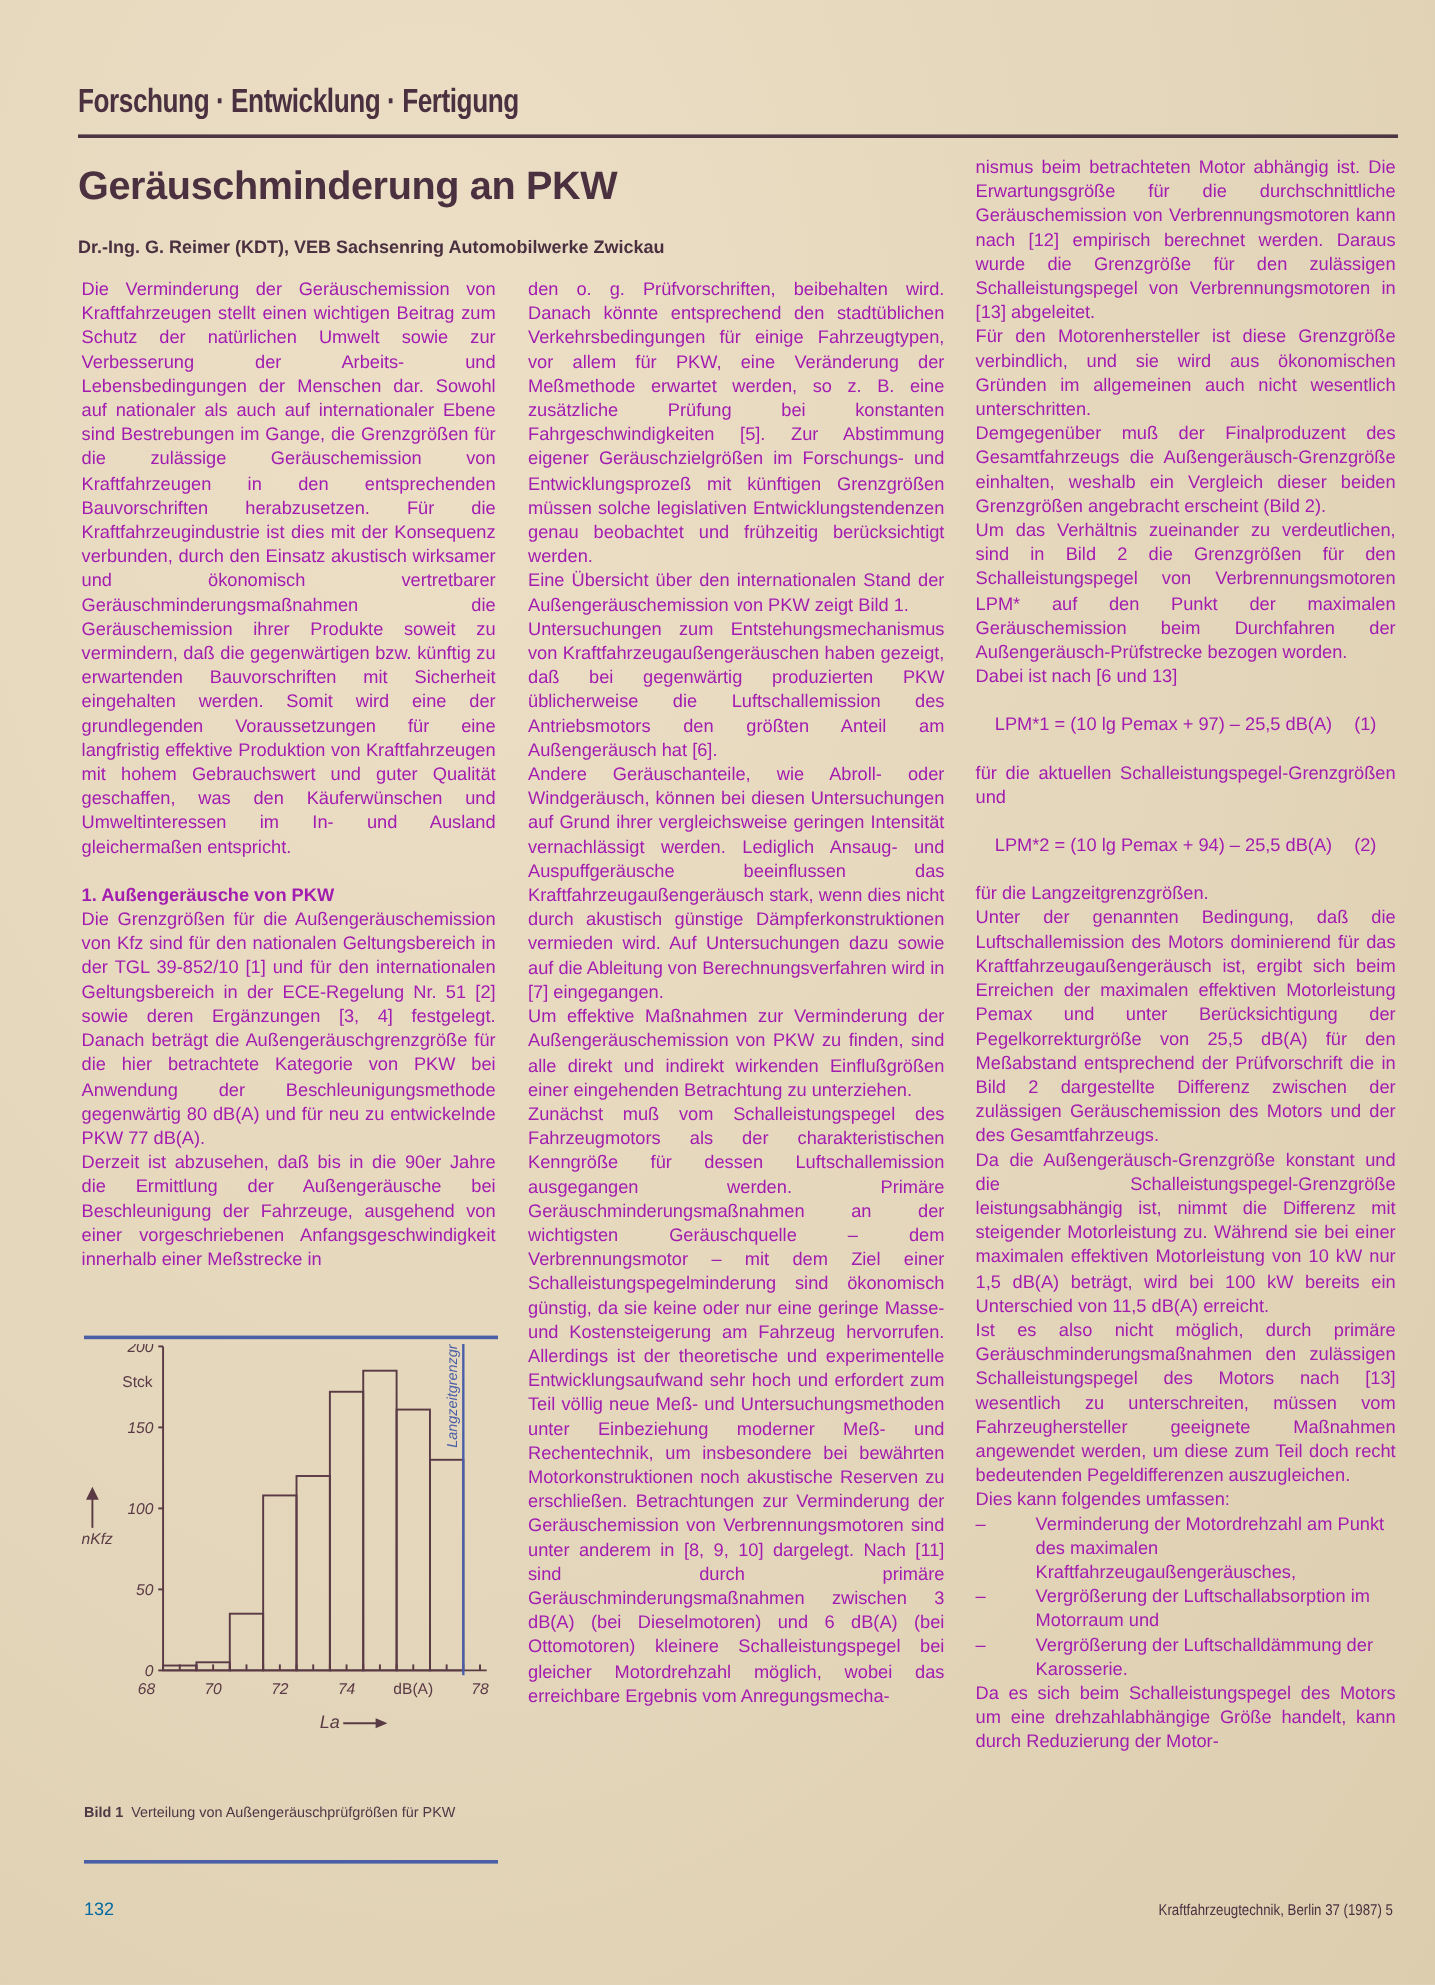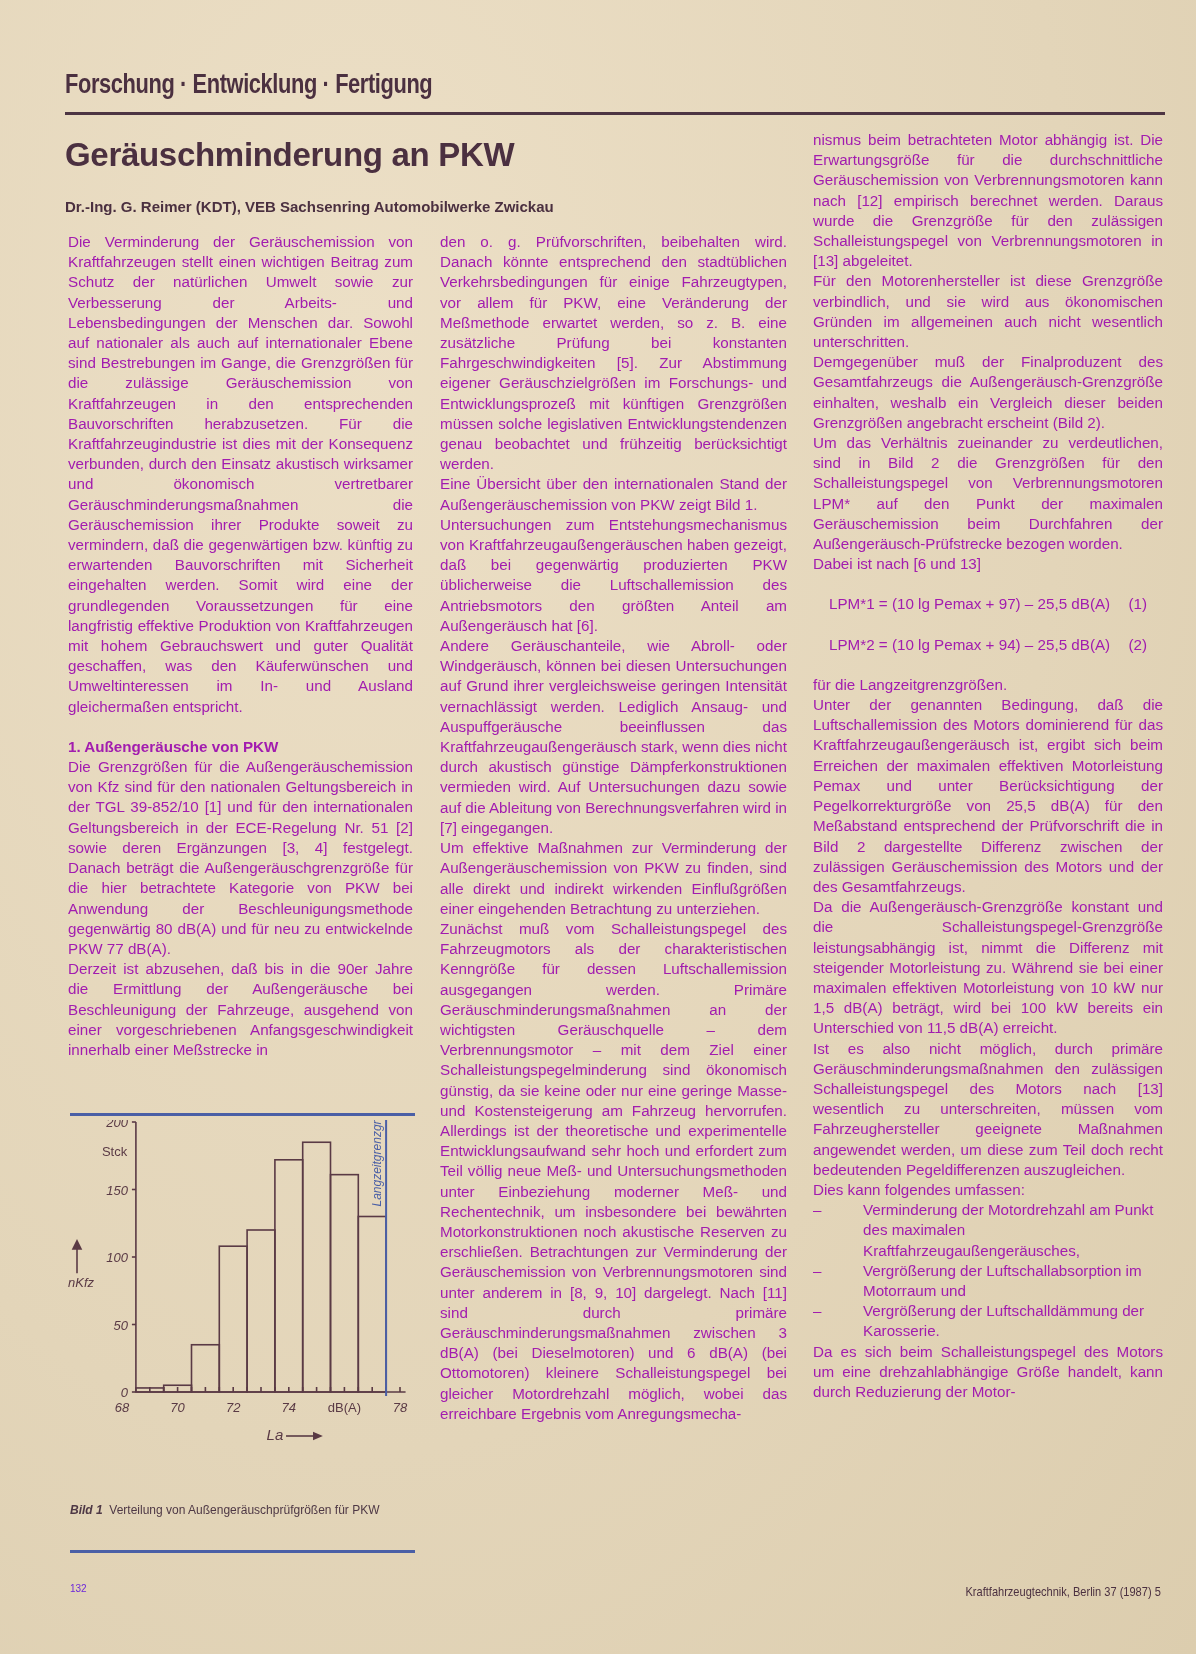--- a/index.html
+++ b/index.html
@@ -40,22 +40,22 @@
   .dash-item { display: flex; }
   .dash-item .dash { width: 22px; flex: none; }
   .dash-item .txt { flex: 1; text-align: left; margin-left: 28px; }
   .figure-rule-top { position: absolute; left: 70px; top: 1113px; width: 345px; height: 3px; background: #4a5fa6; }
   .figure-rule-bottom { position: absolute; left: 70px; top: 1550px; width: 345px; height: 3px; background: #4a5fa6; }
   .chart { position: absolute; left: 60px; top: 1120px; width: 360px; height: 360px; }
   .caption {
     position: absolute; left: 70px; top: 1502px; width: 345px; font-size: 12px; line-height: 17px;
     color: #4e3845;
   }
-  .caption b { font-weight: bold; font-style: italic; }
-  .footer-left { position: absolute; left: 70px; top: 1583px; font-size: 10px; color: #6d28d9; }
+  .caption b { font-weight: bold; }
+  .footer-left { position: absolute; left: 70px; top: 1583px; font-size: 15px; color: #0369a1; }
   .footer-right { position: absolute; right: 35px; top: 1584px; font-size: 13px; color: #4b3040;
     transform: scaleX(0.85); transform-origin: right center; white-space: nowrap; }
 </style>
 </head>
 <body>
 
 <div class="section-header">Forschung · Entwicklung · Fertigung</div>
 <div class="header-rule"></div>
 <div class="article-title">Geräuschminderung an PKW</div>
 <div class="byline">Dr.-Ing. G. Reimer (KDT), VEB Sachsenring Automobilwerke Zwickau</div>
@@ -151,20 +151,21 @@
   <p>Für den Motorenhersteller ist diese Grenzgröße verbindlich, und sie wird aus ökonomischen Gründen im allgemeinen auch nicht wesentlich unterschritten.</p>
   <p>Demgegenüber muß der Finalproduzent des Gesamtfahrzeugs die Außengeräusch-Grenzgröße einhalten, weshalb ein Vergleich dieser beiden Grenzgrößen angebracht erscheint (Bild 2).</p>
   <p>
     <span>Um das Verhältnis zueinander zu verdeutlichen, sind in Bild 2 die Grenzgrößen für den Schalleistungspegel von Verbrennungsmotoren </span><span>LPM*</span><span> auf den Punkt der maximalen Geräuschemission beim Durchfahren der Außengeräusch-Prüfstrecke bezogen worden.</span>
   </p>
   <p>Dabei ist nach [6 und 13]</p>
   <p class="formula">
     <span><span>LPM*1</span><span> = (10 lg Pemax + 97) – 25,5 dB(A)</span></span>
     <span>(1)</span>
   </p>
+  <p>für die aktuellen Schalleistungspegel-Grenzgrößen und</p>
   <p class="formula">
     <span><span>LPM*2</span><span> = (10 lg Pemax + 94) – 25,5 dB(A)</span></span>
     <span>(2)</span>
   </p>
   <p>für die Langzeitgrenzgrößen.</p>
   <p>Unter der genannten Bedingung, daß die Luftschallemission des Motors dominierend für das Kraftfahrzeugaußengeräusch ist, ergibt sich beim Erreichen der maximalen effektiven Motorleistung Pemax und unter Berücksichtigung der Pegelkorrekturgröße von 25,5 dB(A) für den Meßabstand entsprechend der Prüfvorschrift die in Bild 2 dargestellte Differenz zwischen der zulässigen Geräuschemission des Motors und der des Gesamtfahrzeugs.</p>
   <p>Da die Außengeräusch-Grenzgröße konstant und die Schalleistungspegel-Grenzgröße leistungsabhängig ist, nimmt die Differenz mit steigender Motorleistung zu. Während sie bei einer maximalen effektiven Motorleistung von 10 kW nur 1,5 dB(A) beträgt, wird bei 100 kW bereits ein Unterschied von 11,5 dB(A) erreicht.</p>
   <p>Ist es also nicht möglich, durch primäre Geräuschminderungsmaßnahmen den zulässigen Schalleistungspegel des Motors nach [13] wesentlich zu unterschreiten, müssen vom Fahrzeughersteller geeignete Maßnahmen angewendet werden, um diese zum Teil doch recht bedeutenden Pegeldifferenzen auszugleichen.</p>
   <p>Dies kann folgendes umfassen:</p>
   <div class="dash-item">

